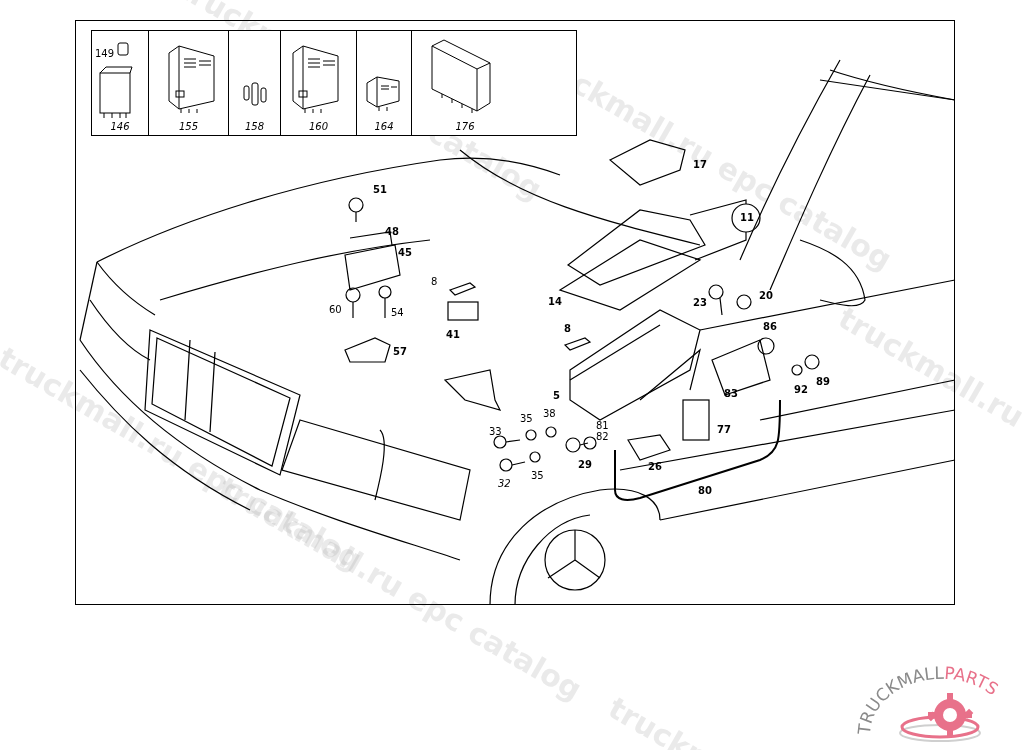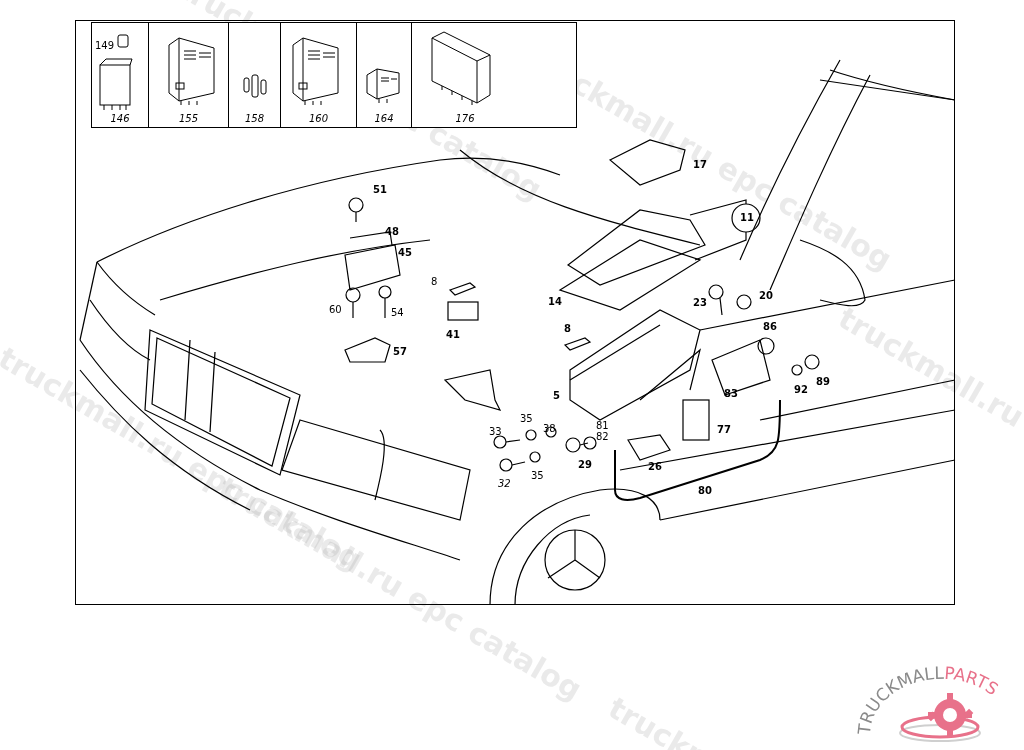--- a/index.html
+++ b/index.html
@@ -1,19 +1,19 @@
 <!DOCTYPE html>
 <html><head>
 <meta charset="utf-8">
 <style>
   html, body { margin: 0; padding: 0; background: #ffffff; }
   body { width: 1024px; height: 750px; position: relative; overflow: hidden; font-family: "DejaVu Sans", sans-serif; }
   #stage { position: absolute; left: 0; top: 0; width: 1024px; height: 750px; }
   .frame { position: absolute; left: 75px; top: 20px; width: 880px; height: 585px; border: 1px solid #000; box-sizing: border-box; }
-  .relay-strip { position: absolute; left: 91px; top: 22px; width: 486px; height: 106px; border: 1px solid #000; box-sizing: border-box; display: flex; background: #fff; }
+  .relay-strip { position: absolute; left: 91px; top: 30px; width: 486px; height: 106px; border: 1px solid #000; box-sizing: border-box; display: flex; background: #fff; }
   .relay-cell { position: relative; border-right: 1px solid #000; height: 100%; box-sizing: border-box; }
   .relay-cell:last-child { border-right: none; }
   .relay-cell .lbl { position: absolute; bottom: 3px; left: 0; right: 0; text-align: center; font-size: 10px; color: #000; font-style: italic; }
   .relay-cell svg { position: absolute; left: 0; top: 0; }
   .callout { position: absolute; font-size: 10px; font-weight: bold; color: #000; line-height: 1; white-space: nowrap; }
   .wm { position: absolute; font-family: "DejaVu Sans", sans-serif; font-weight: bold; color: rgba(160,160,160,0.22); font-size: 30px; white-space: nowrap; transform-origin: left top; pointer-events: none; }
   .logo { position: absolute; left: 855px; top: 655px; width: 165px; height: 92px; }
 </style>
 </head>
 <body>
@@ -197,21 +197,21 @@
   <span class="callout" style="left:548px;top:297px;">14</span>
   <span class="callout" style="left:693px;top:298px;">23</span>
   <span class="callout" style="left:759px;top:291px;">20</span>
   <span class="callout" style="left:564px;top:324px;">8</span>
   <span class="callout" style="left:763px;top:322px;">86</span>
   <span class="callout" style="left:553px;top:391px;">5</span>
   <span class="callout" style="left:724px;top:389px;">83</span>
   <span class="callout" style="left:794px;top:385px;">92</span>
   <span class="callout" style="left:816px;top:377px;">89</span>
   <span class="callout" style="left:520px;top:414px;font-weight:normal;">35</span>
-  <span class="callout" style="left:543px;top:409px;font-weight:normal;margin-top:15px;">38</span>
+  <span class="callout" style="left:543px;top:409px;font-weight:normal;">38</span>
   <span class="callout" style="left:489px;top:427px;font-weight:normal;">33</span>
   <span class="callout" style="left:596px;top:421px;font-weight:normal;">81</span>
   <span class="callout" style="left:596px;top:432px;font-weight:normal;">82</span>
   <span class="callout" style="left:717px;top:425px;">77</span>
   <span class="callout" style="left:578px;top:460px;font-weight:bold;">29</span>
   <span class="callout" style="left:648px;top:462px;">26</span>
   <span class="callout" style="left:498px;top:479px;font-weight:normal;font-style:italic;">32</span>
   <span class="callout" style="left:531px;top:471px;font-weight:normal;">35</span>
   <span class="callout" style="left:698px;top:486px;">80</span>
 

